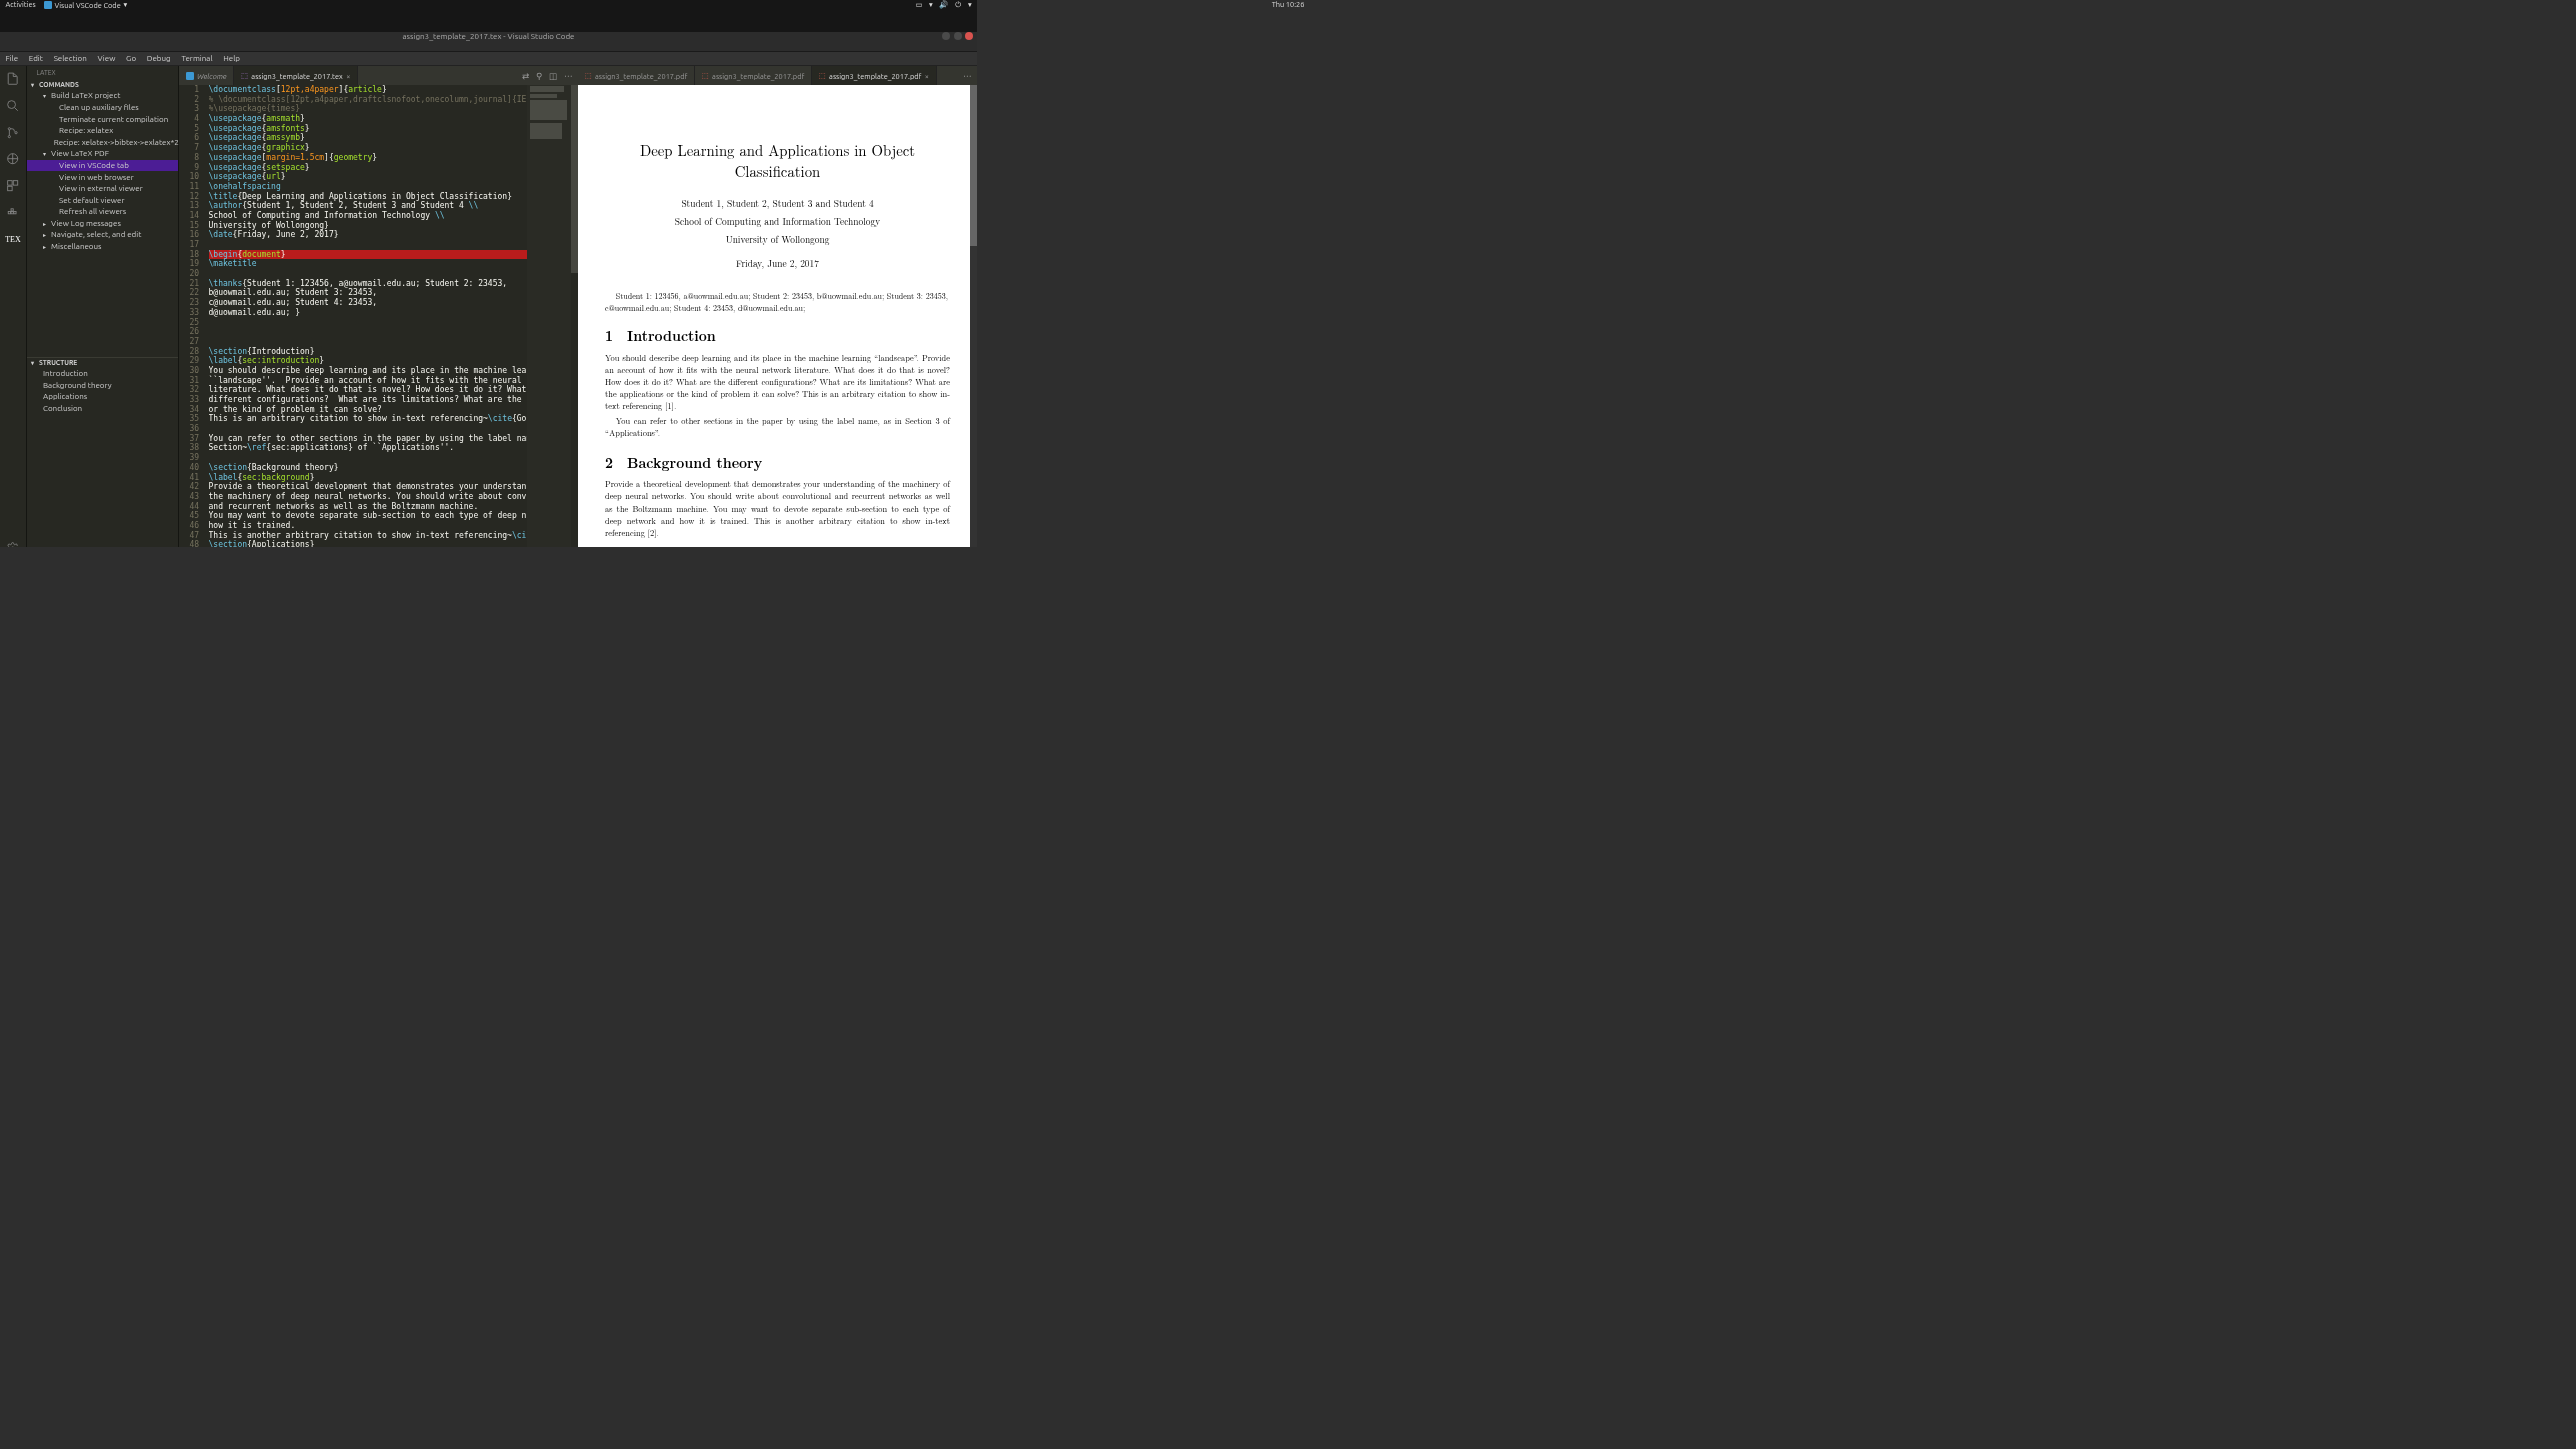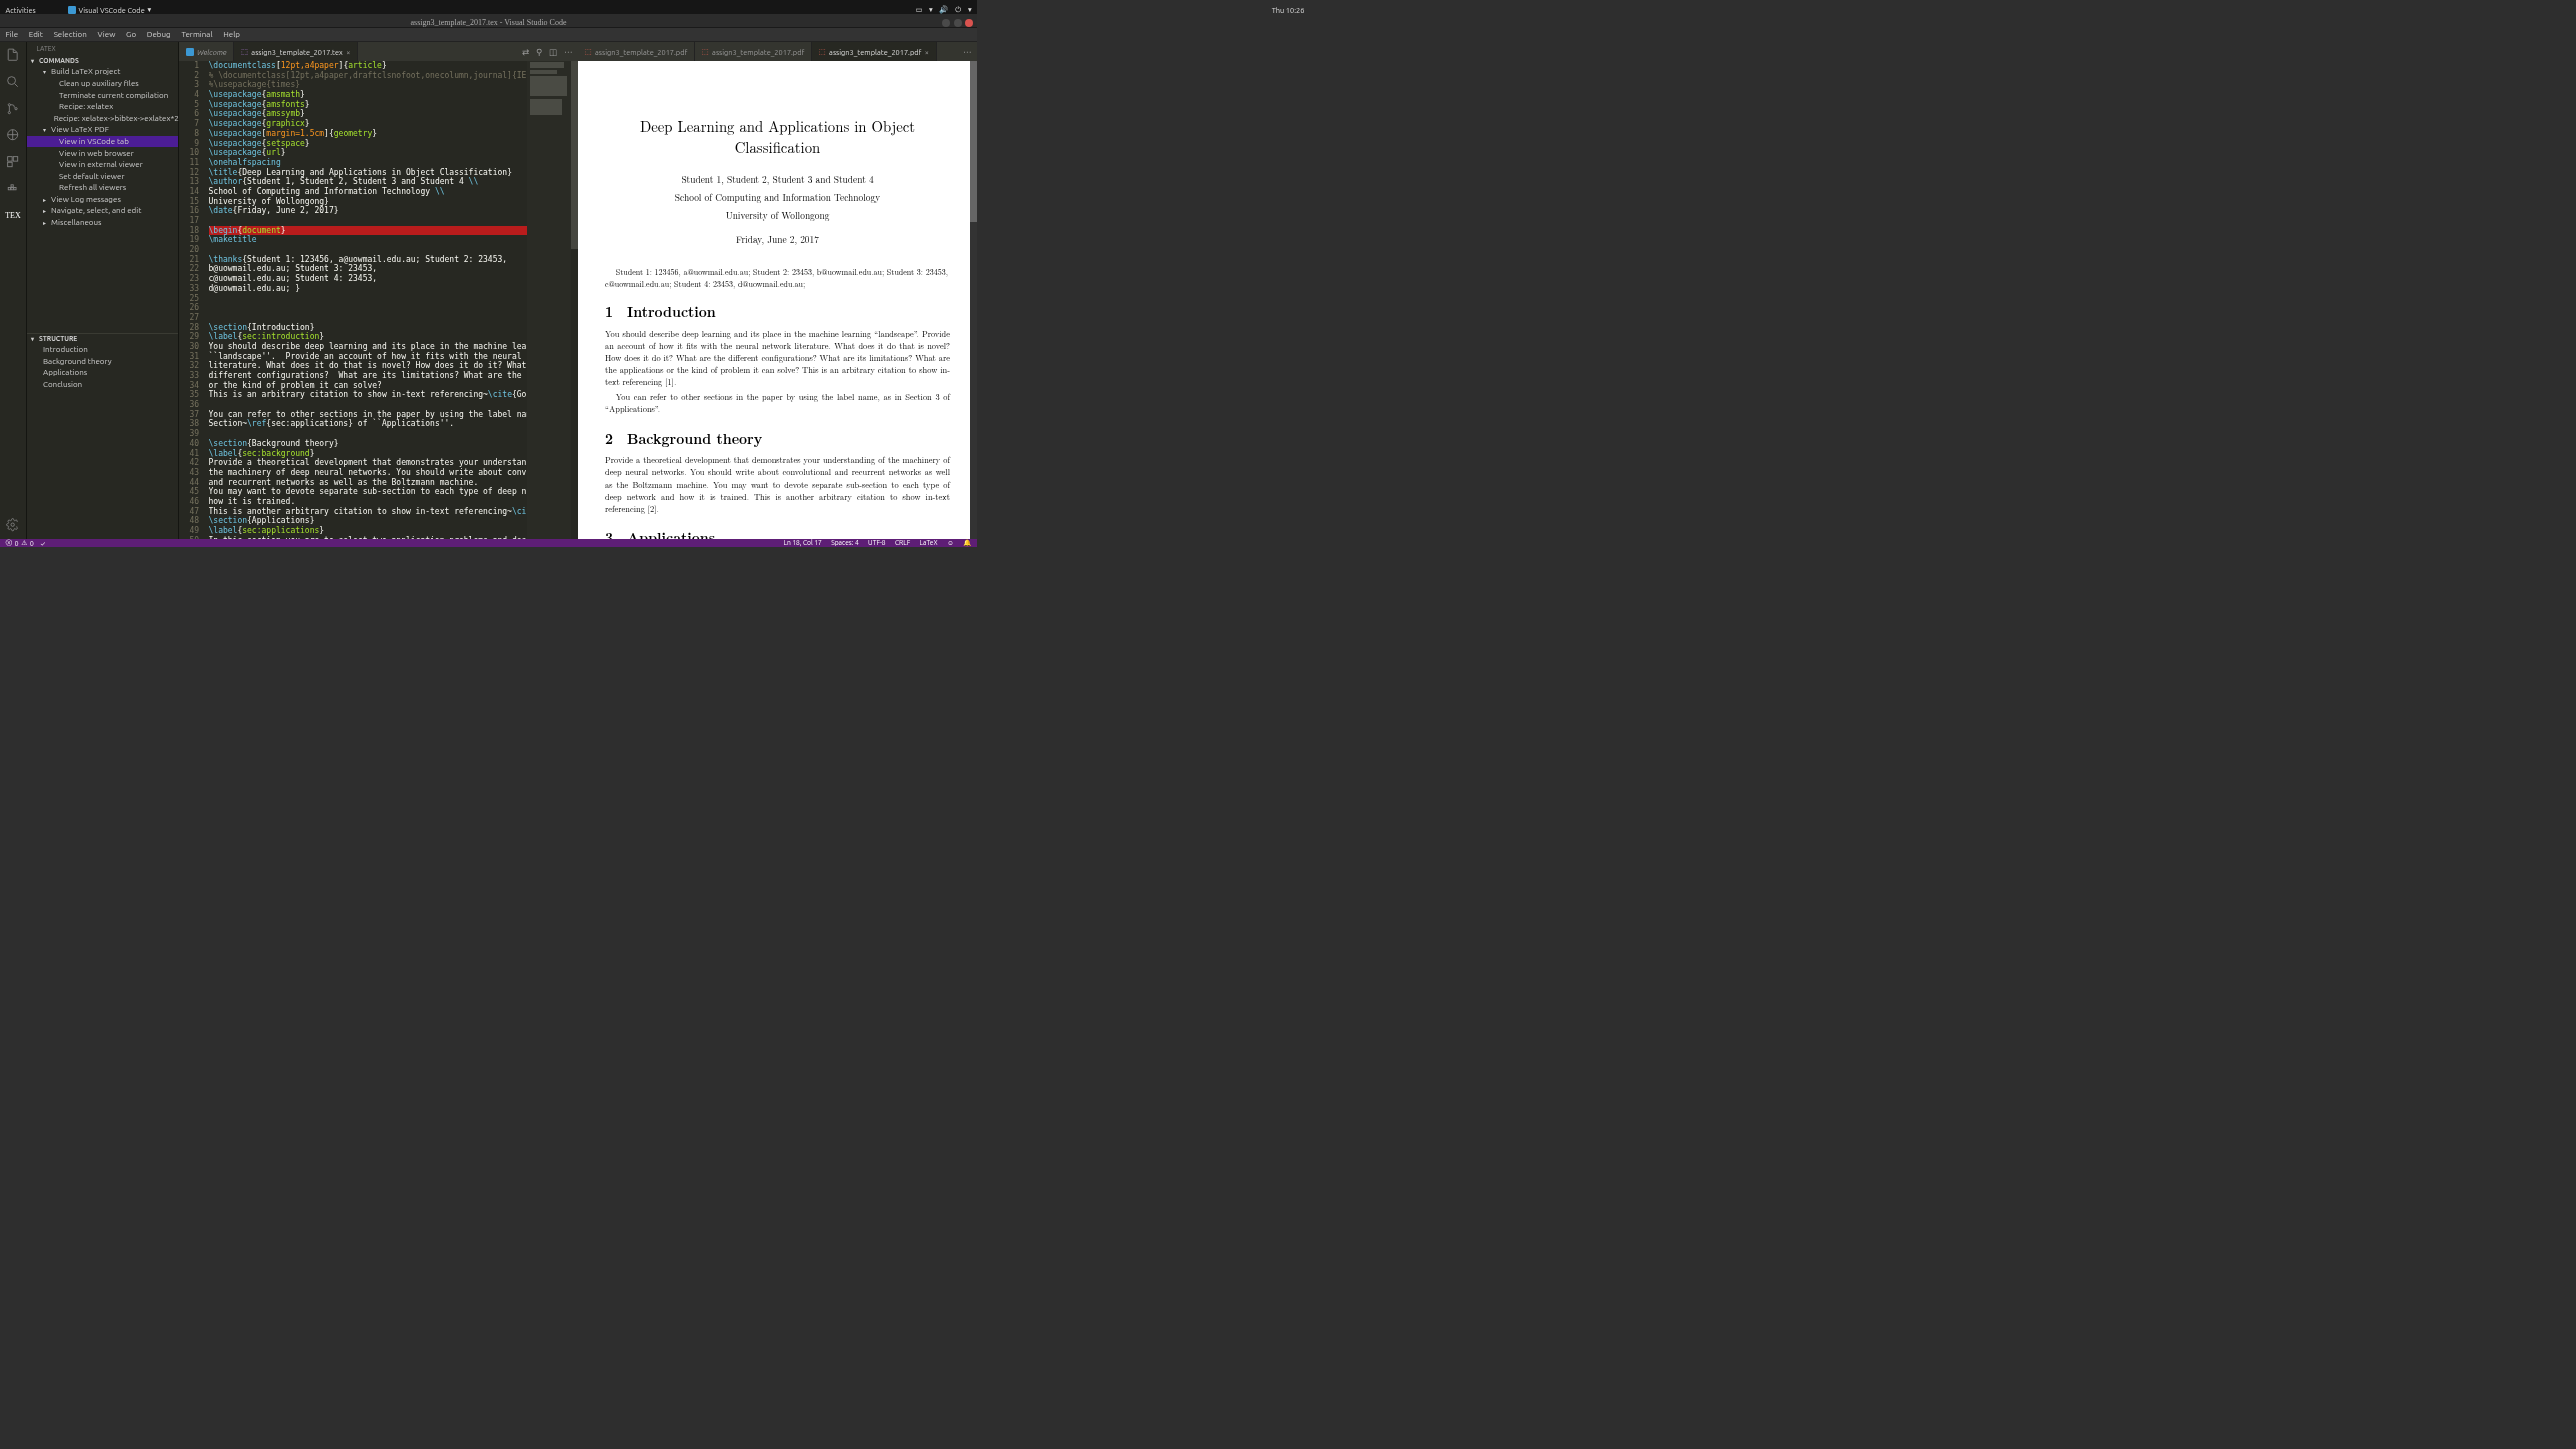--- a/index.html
+++ b/index.html
@@ -6,45 +6,43 @@
 body {
   font-family: "Ubuntu", sans-serif;
   font-size: 8.7px;
   background: #2e2e2e;
   color: #ccc;
   width: 977px;
   height: 547px;
   overflow: hidden;
 }
 .top-panel {
-  height: 14px;
+  height: 32px;
   background: #161616;
   display: flex;
-  align-items: flex-end;
+  align-items: flex-start;
   padding: 0 5.4px;
   color: #ddd;
   font-size: 7.4px;
-  gap: 24px;
 }
 .top-panel .activities { margin-right: 8px; }
 .top-panel .app { display: flex; align-items: center; gap: 2.7px; }
 .top-panel .center { position: absolute; left: 50%; transform: translateX(-50%); }
 .top-panel .right { margin-left: auto; display: flex; gap: 6.7px; align-items: center; }
 
 .title-bar {
-  height: 14px;
+  height: 20px;
   background: #2c2c2c;
   display: flex;
-  align-items: flex-end;
+  align-items: flex-start;
   justify-content: center;
   position: relative;
   font-size: 8px;
   color: #aaa;
   border-bottom: 0.7px solid #1a1a1a;
-  font-family: Liberation Serif, serif;
 }
 .title-bar .win-controls { position: absolute; right: 4px; display: flex; gap: 3.4px; }
 .win-btn { width: 8px; height: 8px; border-radius: 50%; background: #4a4a4a; }
 .win-btn.close { background: #d9534f; }
 
 .menu-bar {
   height: 14px;
   background: #333333;
   display: flex;
   align-items: center;

